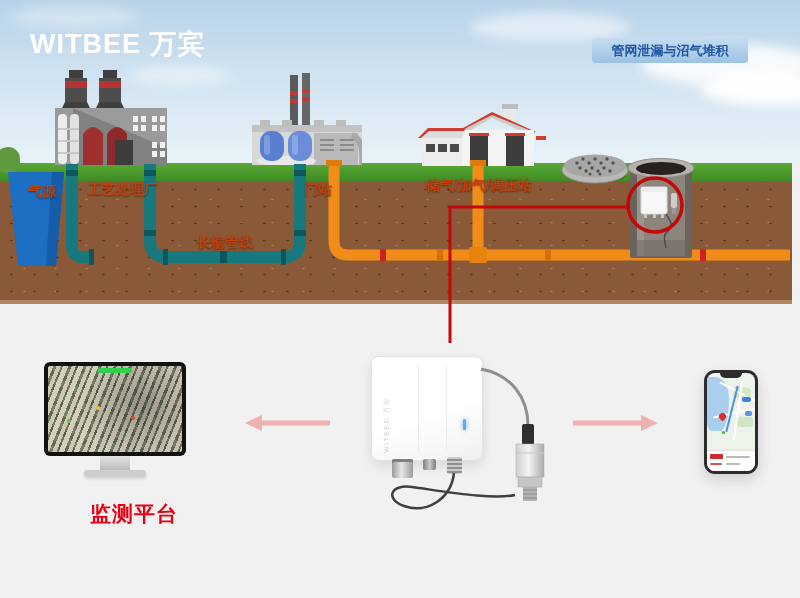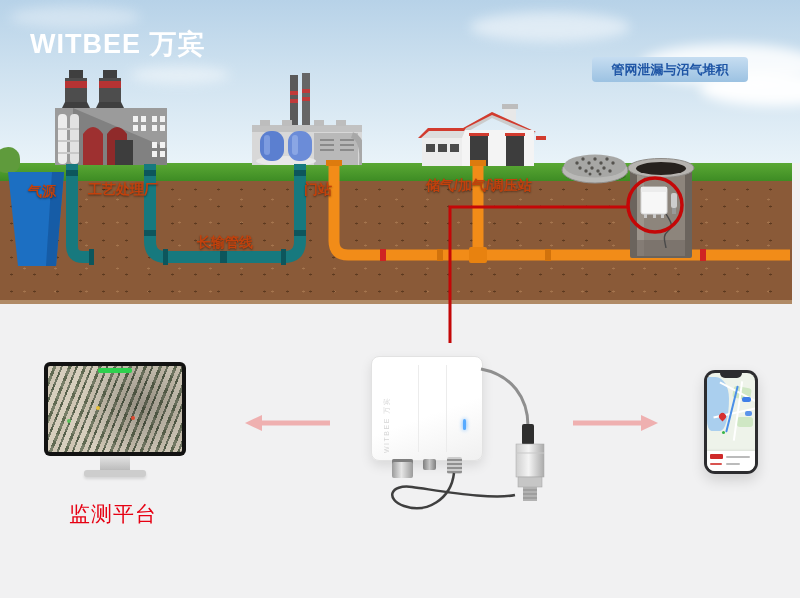--- a/index.html
+++ b/index.html
@@ -13,21 +13,21 @@
   .cloud.c1 { left:640px; top:44px; width:180px; height:42px; }
   .cloud.c2 { left:700px; top:72px; width:150px; height:34px; background:rgba(255,255,255,.95); }
   .cloud.c3 { left:470px; top:12px; width:160px; height:30px; opacity:.6; }
   .cloud.c4 { left:130px; top:66px; width:100px; height:18px; opacity:.55; }
   .cloud.c5 { left:10px;  top:6px;  width:130px; height:22px; opacity:.4; }
 
   .logo { position:absolute; left:30px; top:26px; color:#ffffff; font-size:27px; font-weight:bold;
           letter-spacing:1px; z-index:5; }
   .badge { position:absolute; left:592px; top:38px; width:156px; height:25px; line-height:25px;
            text-align:center; border-radius:4px; background:linear-gradient(180deg,#c6ddf1,#9cc2e2);
-           color:#1e55a5; font-size:13px; font-weight:bold; z-index:5;margin-top:19px; }
+           color:#1e55a5; font-size:13px; font-weight:bold; z-index:5; }
 
   
   .grass { position:absolute; left:0; top:163px; width:792px; height:18px;
            background:linear-gradient(180deg,#5aa834,#3e8c24); z-index:2; }
   .soil { position:absolute; left:0; top:181px; width:792px; height:123px; background-color:#8a5a38;
           background-image:radial-gradient(#5d3a20 1px, transparent 1.6px),
                            radial-gradient(#a5754e 1px, transparent 1.6px);
           background-size:23px 17px, 31px 23px; background-position:0 0, 9px 7px; z-index:2; }
   .soil::after { content:""; position:absolute; left:0; bottom:0; width:100%; height:4px; background:#b08a66; }
   .bush { position:absolute; left:-6px; top:147px; width:26px; height:26px; background:#5f9b3c;
@@ -61,22 +61,22 @@
   .m-pill { position:absolute; left:50%; top:2px; transform:translateX(-50%); width:34px; height:5px;
             background:#2fd04e; border-radius:2px; }
   .m-dot  { position:absolute; width:4px; height:4px; border-radius:50%; }
   .m-dot.r { left:62%; top:58%; background:#e0482f; }
   .m-dot.y { left:36%; top:46%; background:#e8c03a; }
   .m-dot.g { left:14%; top:62%; background:#59c25a; }
   .m-neck { position:absolute; left:56px; top:94px; width:30px; height:14px;
             background:linear-gradient(180deg,#e3e3e3,#bcbcbc); }
   .m-base { position:absolute; left:40px; top:108px; width:62px; height:7px; background:#cdcdcd;
             border-radius:3px; box-shadow:0 2px 3px rgba(0,0,0,.12); }
-  .platform-label { position:absolute; left:48px; top:500px; width:130px; text-align:center;
-                    color:#e60012; font-size:21px; font-weight:normal; z-index:10; letter-spacing:1px; }
+  .platform-label { position:absolute; left:48px; top:500px; width:130px; text-align:right;
+                    color:#e60012; font-size:21px; font-weight:bold; z-index:10; letter-spacing:1px; }
 
   
   .device { position:absolute; left:371px; top:356px; width:112px; height:105px; z-index:10; }
   .d-box { position:relative; width:112px; height:105px; border-radius:8px; border:1px solid #e2e2e2;
            background:linear-gradient(160deg,#ffffff 55%,#f0f0f0); box-shadow:0 5px 12px rgba(0,0,0,.10); }
   .d-box::before, .d-box::after { content:""; position:absolute; top:8px; bottom:8px; width:1px; background:#ececec; }
   .d-box::before { left:46px; } .d-box::after { left:74px; }
   .d-sidetext { position:absolute; left:10px; top:96px; transform:rotate(-90deg); transform-origin:left top;
                 font-size:7px; color:#d5d5d5; letter-spacing:1.5px; white-space:nowrap; }
   .d-led { position:absolute; right:16px; top:62px; width:3px; height:11px; background:#57aaff;

